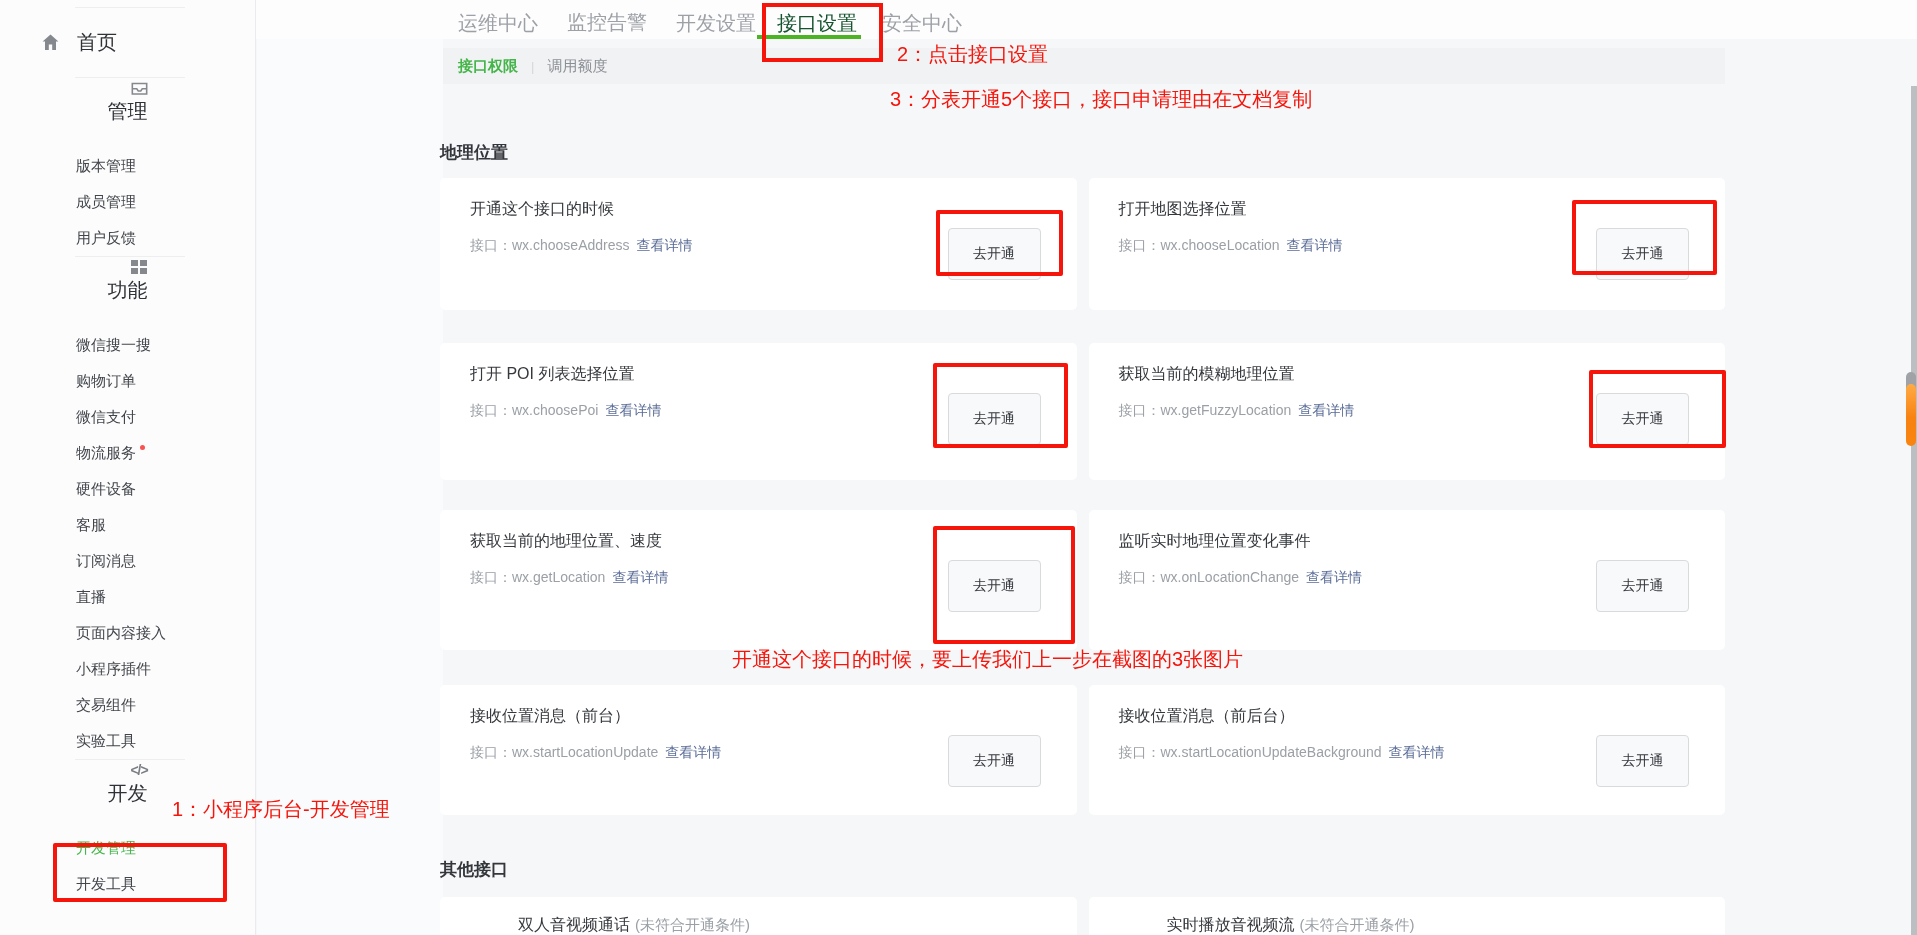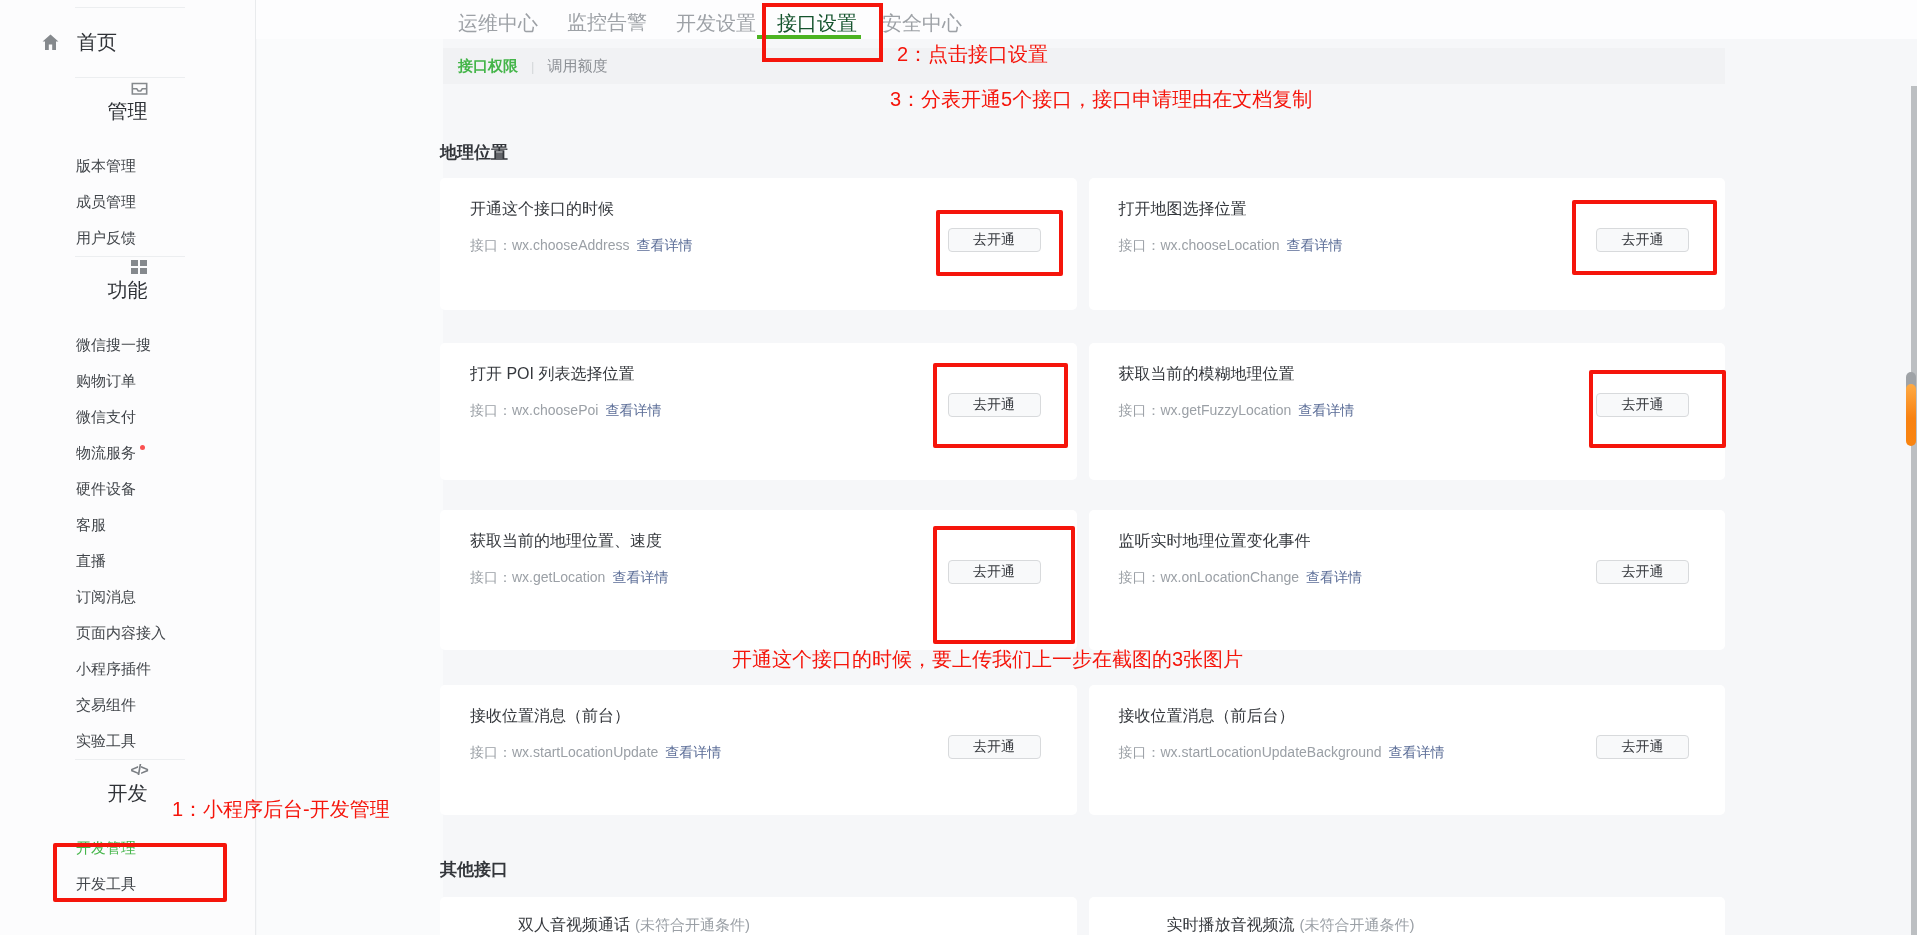--- a/index.html
+++ b/index.html
@@ -56,21 +56,21 @@
   .row { position:absolute; left:440px; width:1285px; display:flex; gap:12px; z-index:1; }
   .r1 { top:178px; height:132px; } .r2 { top:343px; height:137px; }
   .r3 { top:510px; height:140px; } .r4 { top:685px; height:130px; }
   .r5 { top:897px; height:120px; }
   .card { flex:1; background:#fff; border-radius:5px; position:relative; }
   .card-title { position:absolute; left:30px; top:21px; font-size:16px; color:#35383d; white-space:nowrap; }
   .card.short .card-title { top:18px;margin-left:48px; }
   .card-status { color:#9ba0a6; font-size:15px; margin-left:5px; }
   .card-api { position:absolute; left:30px; top:59px; font-size:14px; color:#9ba0a6; white-space:nowrap; }
   .api-link { color:#5b6d97; margin-left:7px; cursor:pointer; text-decoration:none; }
-  .open-btn { position:absolute; right:36px; top:50px; width:93px; height:24px;
+  .open-btn { position:absolute; right:36px; top:50px; width:93px; height:52px;
     background:#f8f9fa; border:1px solid #d8dadc; border-radius:4px; font-size:14px;
     color:#35383d; cursor:pointer; font-family:inherit; }
 
   
   .redbox { position:absolute; border:4px solid #f5150b; border-radius:2px; z-index:4; pointer-events:none; }
   .rb1 { left:496px; top:32px; width:127px; height:66px; }
   .rb2 { left:483px; top:22px; width:145px; height:75px; }
   .rb3 { left:493px; top:20px; width:135px; height:85px; }
   .rb4 { left:500px; top:27px; width:137px; height:78px; }
   .rb5 { left:493px; top:16px; width:142px; height:118px; }
@@ -155,24 +155,24 @@
       <span>物流服务</span>
       <span class="sb-dot"></span>
     </div>
   <div class="sb-item">
       <span>硬件设备</span>
     </div>
   <div class="sb-item">
       <span>客服</span>
     </div>
   <div class="sb-item">
+      <span>订阅消息</span>
+    </div>
+  <div class="sb-item">
       <span>直播</span>
-    </div>
-  <div class="sb-item">
-      <span>订阅消息</span>
     </div>
   <div class="sb-item">
       <span>页面内容接入</span>
     </div>
   <div class="sb-item">
       <span>小程序插件</span>
     </div>
   <div class="sb-item">
       <span>交易组件</span>
     </div>

